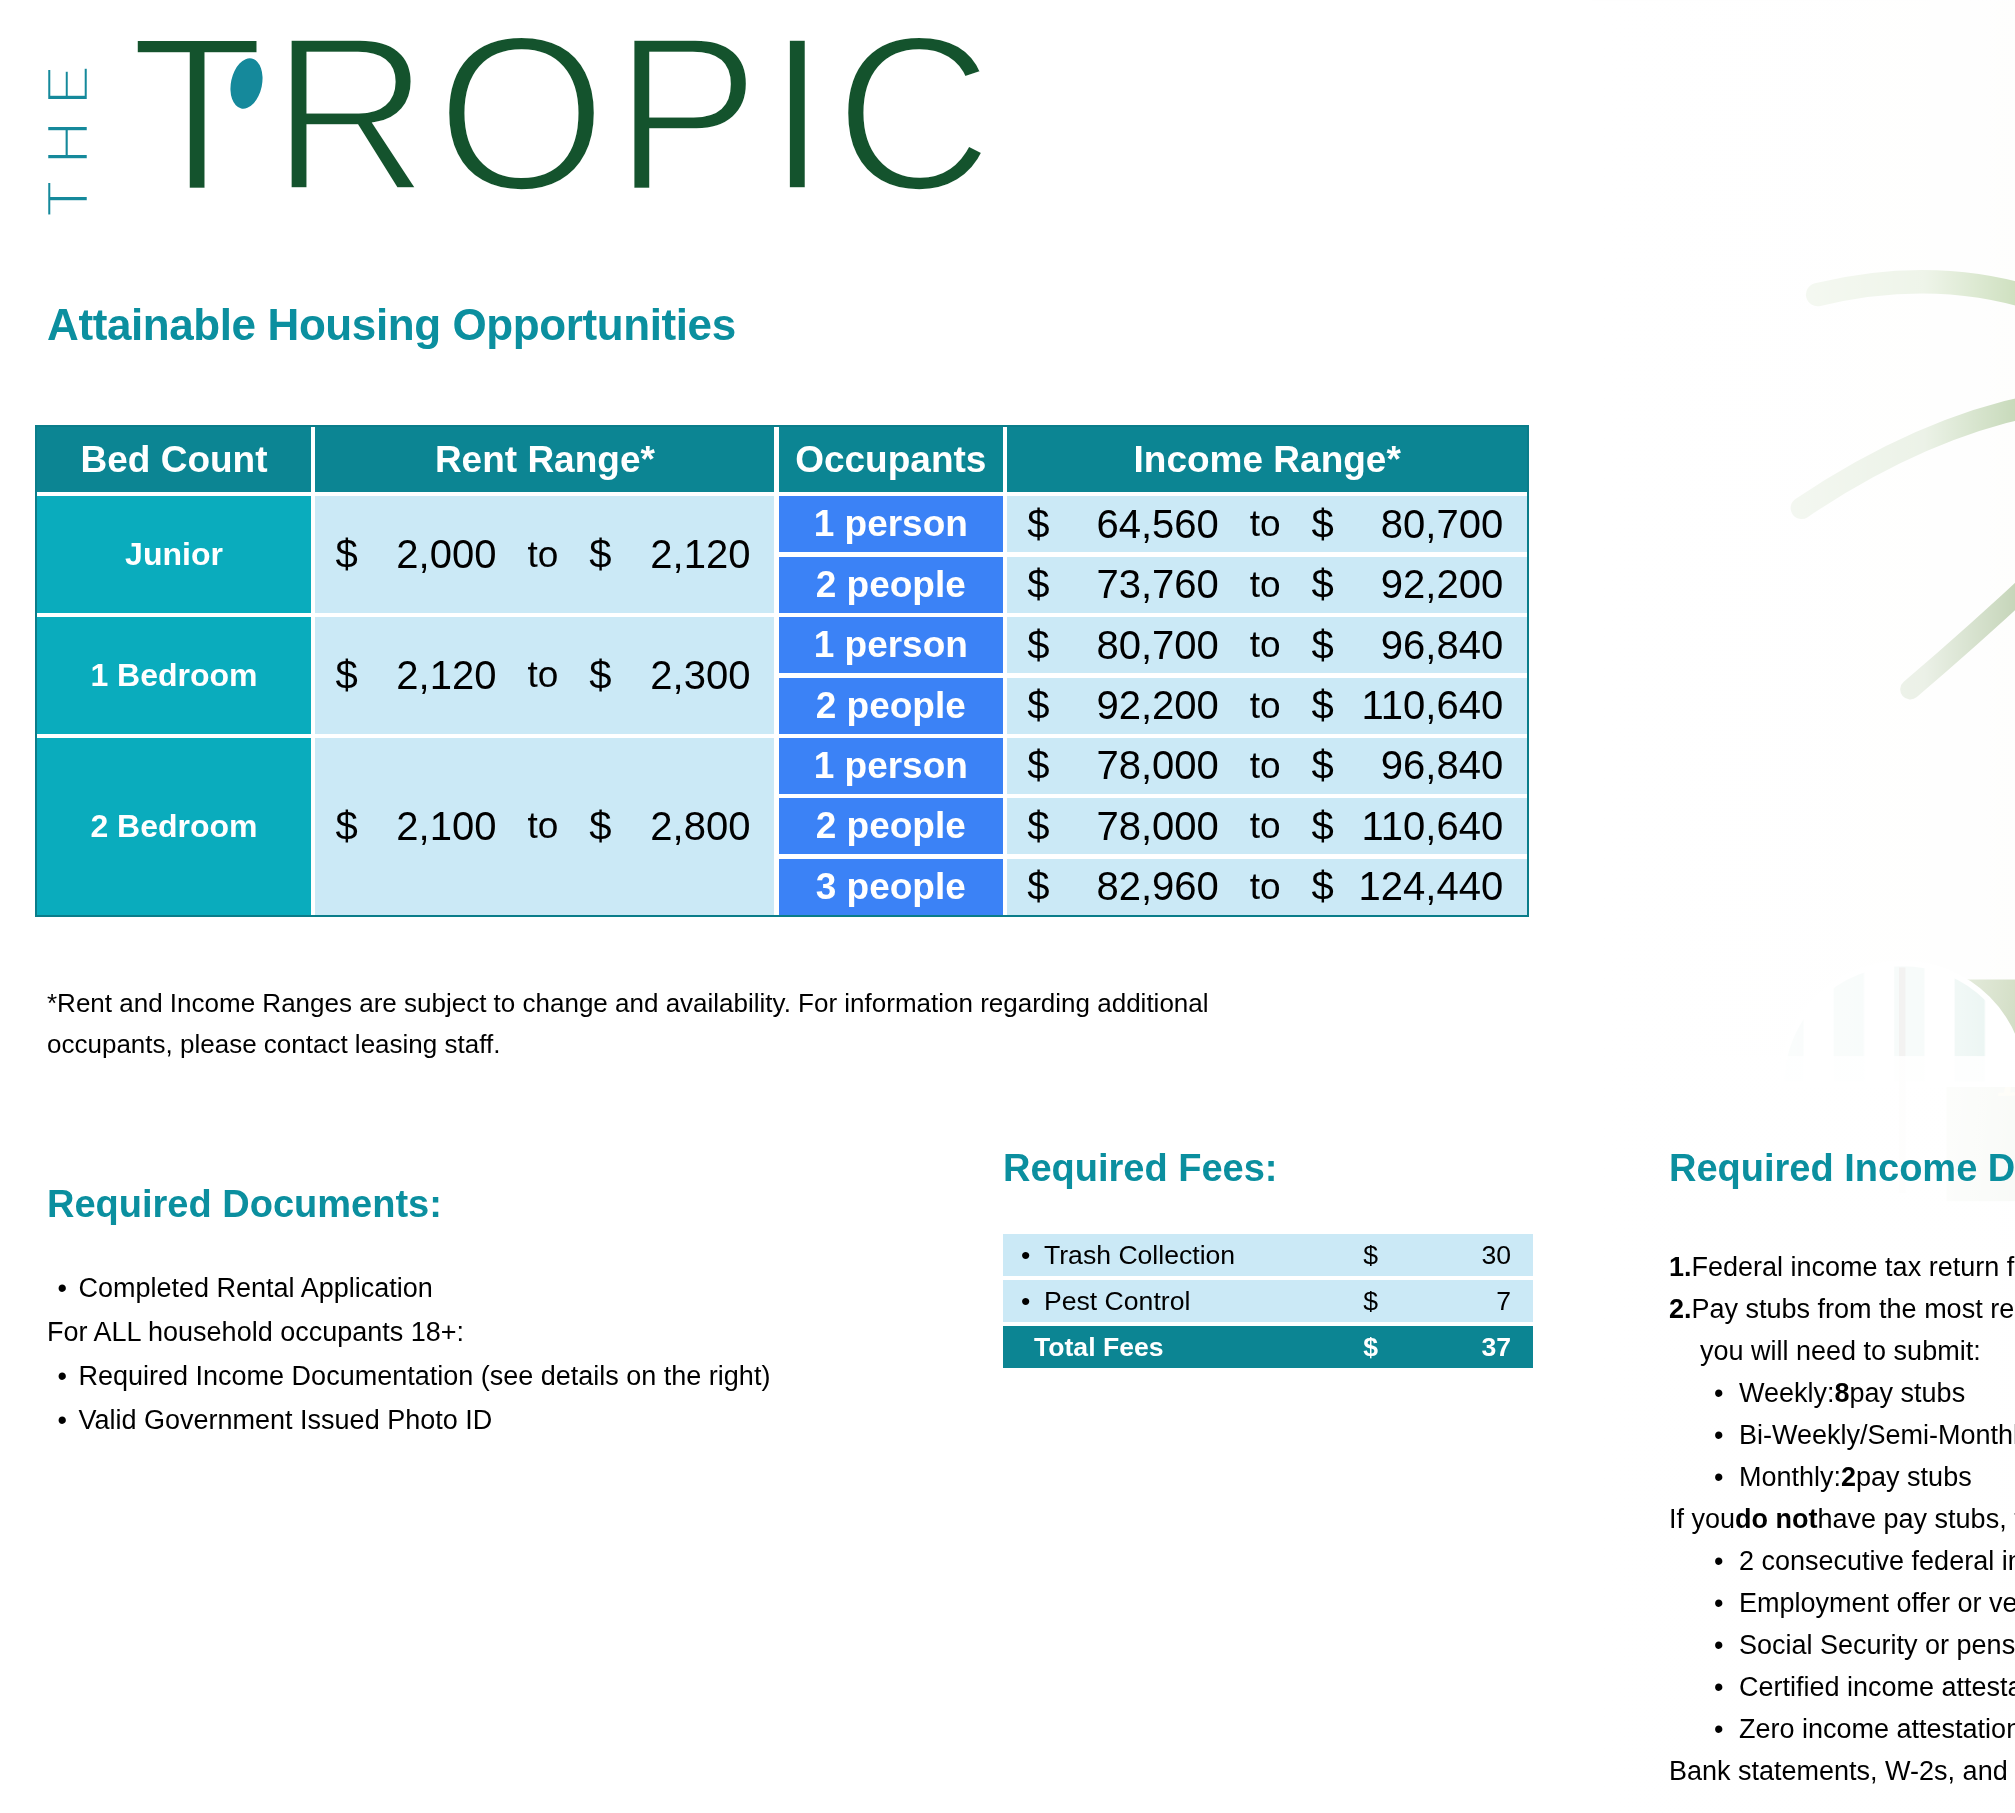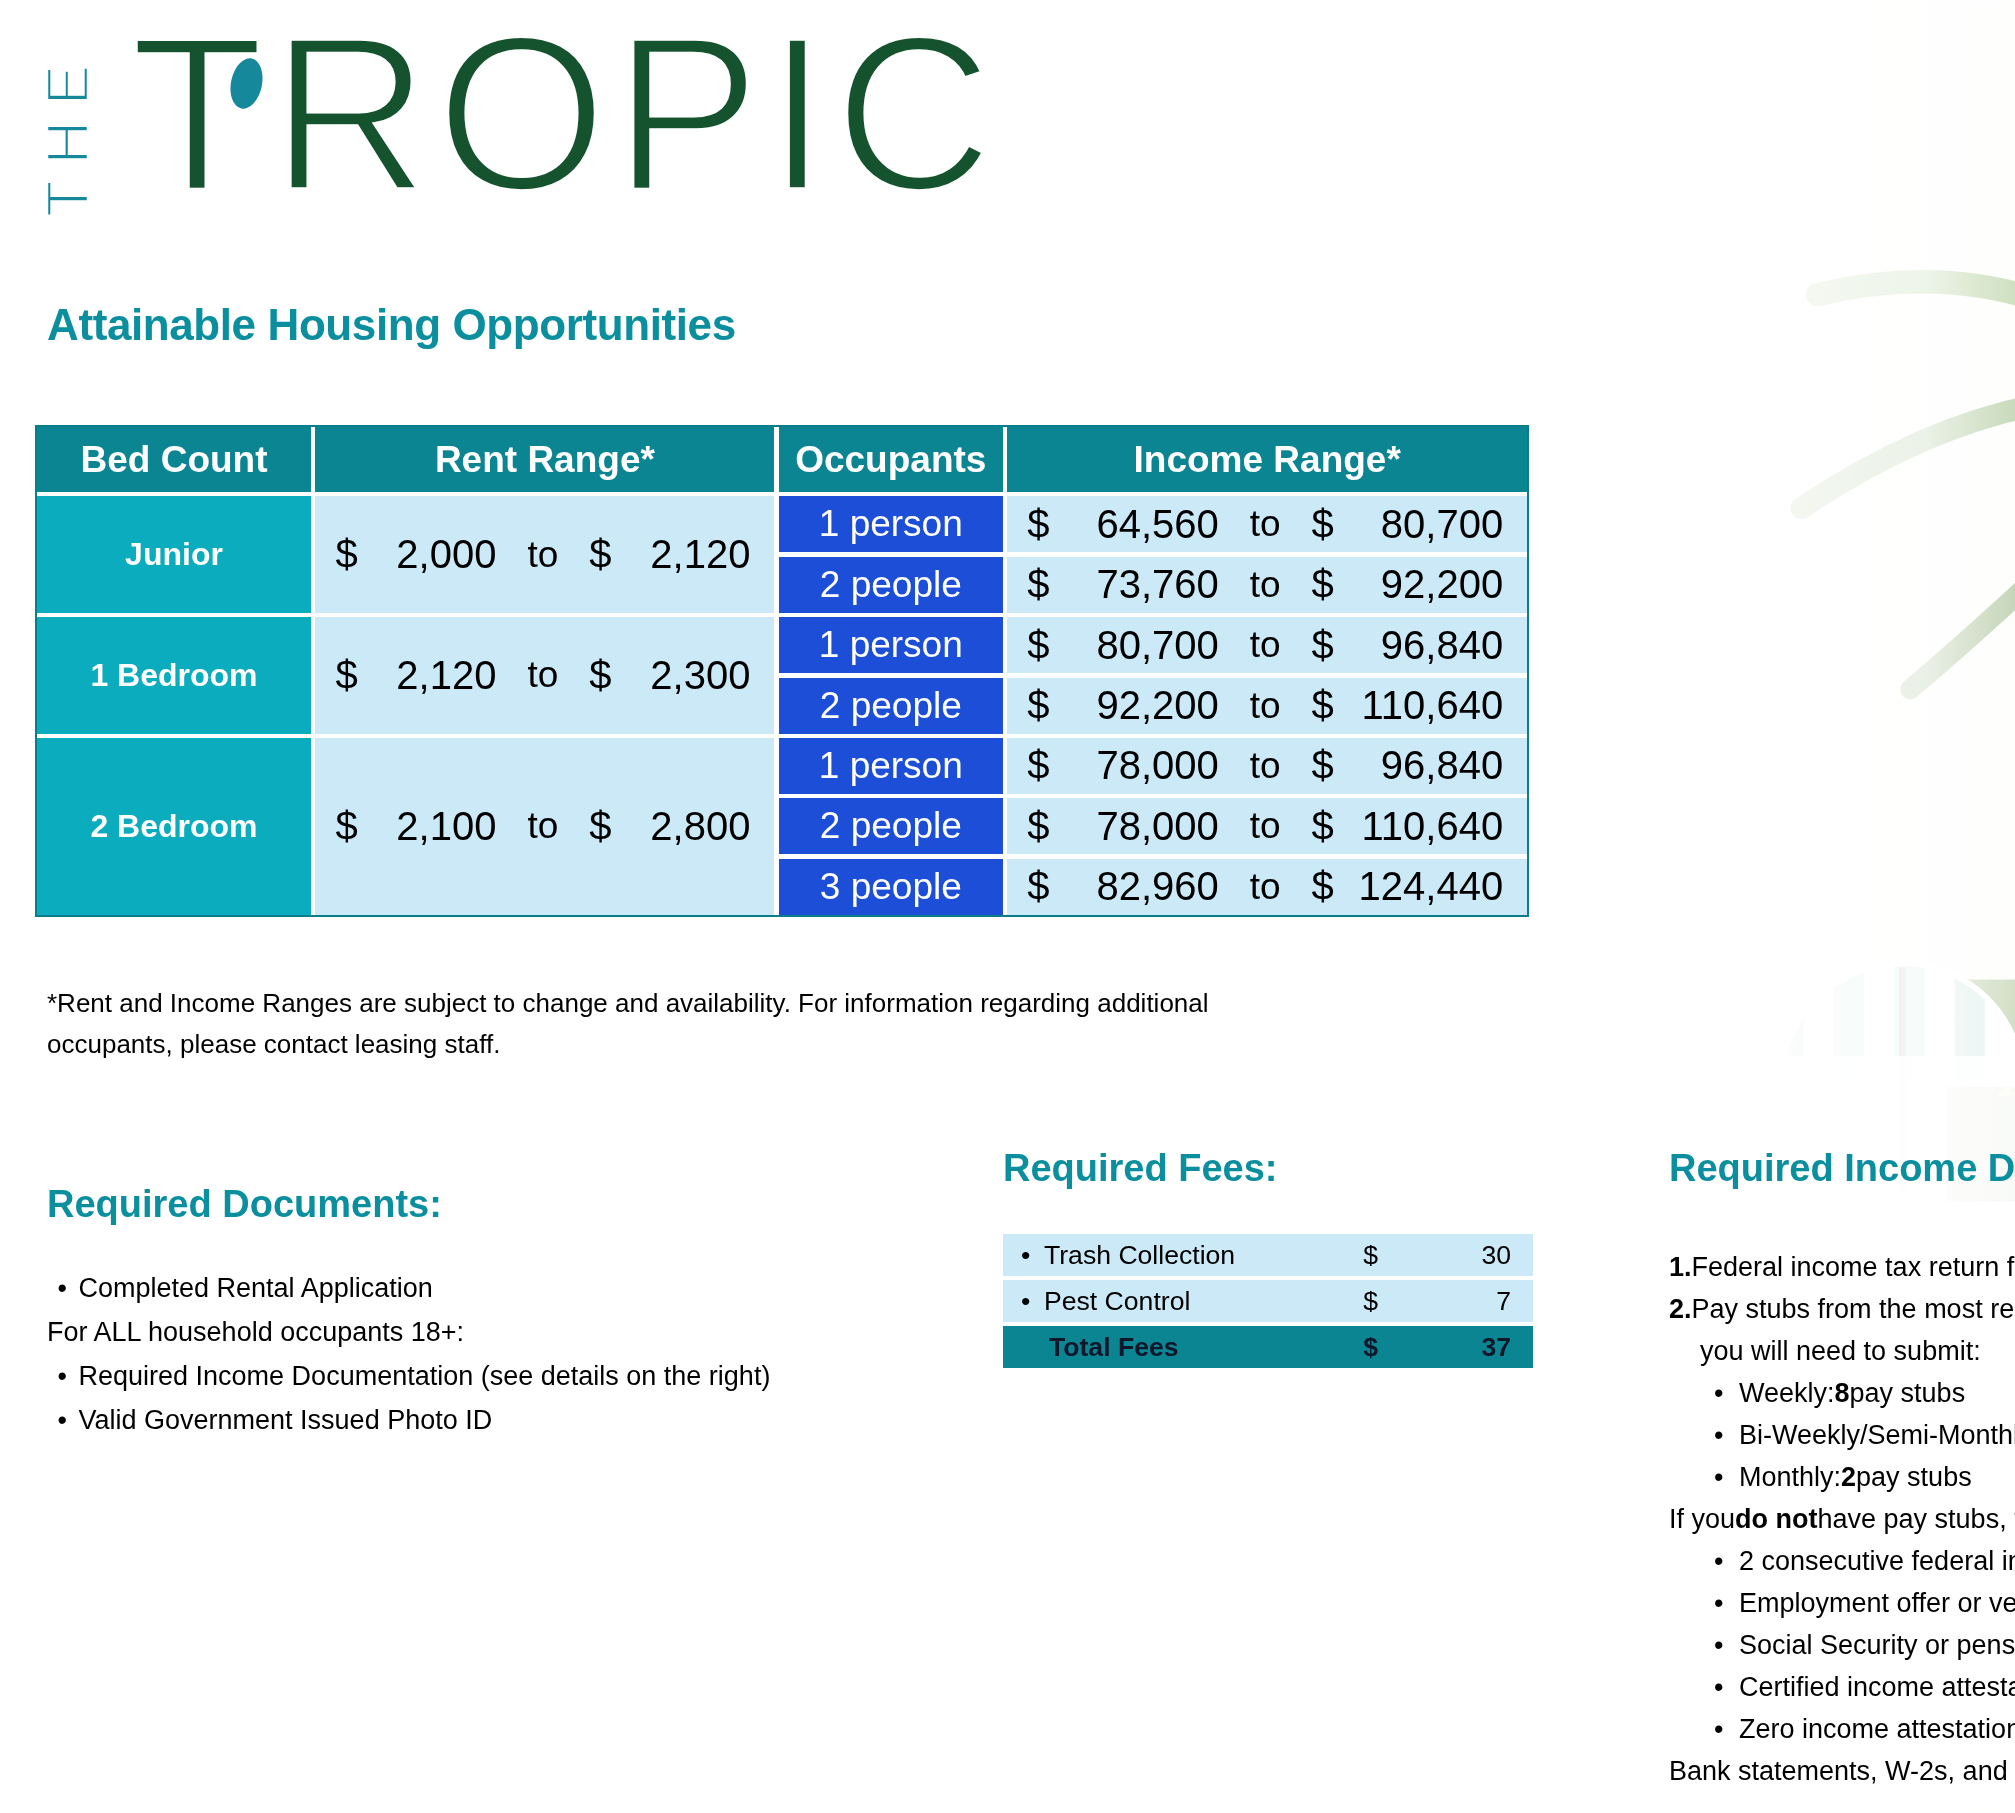--- a/index.html
+++ b/index.html
@@ -35,21 +35,21 @@
     position:absolute;left:35px;top:425px;z-index:3;
     display:grid;grid-template-columns:274px 459px 224px 520px;
     grid-template-rows:65px;grid-auto-rows:56px;gap:4.4px;
     background:#fff;border:2.8px solid #0A7D8A;
   }
   .th{background:#0C8593;color:#fff;font-weight:700;font-size:37px;
     display:flex;align-items:center;justify-content:center;}
   .cell{display:flex;align-items:center;justify-content:center;}
   .bed{background:#0AACBD;color:#fff;font-weight:700;font-size:32px;grid-column:1;}
   .rent{background:#CBE9F6;grid-column:2;}
-  .occ{background:#1d4ed8;color:#fff;font-weight:400;font-size:37px;grid-column:3;}
+  .occ{background:#3b82f6;color:#fff;font-weight:700;font-size:37px;grid-column:3;}
   .inc{background:#CBE9F6;grid-column:4;}
   .range{display:grid;grid-template-columns:auto 1fr auto auto 1fr;align-items:center;
     width:100%;box-sizing:border-box;padding:0 24px 0 20px;font-size:40px;color:#000;}
   .range .v{text-align:right;font-variant-numeric:tabular-nums;}
   .range .to{padding:0 31px;font-size:37px;}
 
   
   .footnote{position:absolute;left:47px;top:983px;width:1233px;z-index:3;
     font-size:26px;line-height:41px;color:#000000;}
 
@@ -64,21 +64,21 @@
   .doc-item.plain{padding-left:0;}
 
   
   .fees{position:absolute;left:1003px;top:1147px;width:530px;z-index:3;}
   .fees-table{margin-top:44px;display:flex;flex-direction:column;gap:4px;}
   .fee-row{height:42px;background:#CBE9F6;display:flex;align-items:center;
     font-size:26.6px;color:#000;padding:0 22px 0 18px;box-sizing:border-box;}
   .fee-row .bullet{margin-right:13.7px;}
   .fee-label{flex:1;}
   .fee-amt{width:133px;text-align:right;font-variant-numeric:tabular-nums;}
-  .fee-row.total{background:#0C8593;color:#0f172a;font-weight:700;padding-left:46px;}
+  .fee-row.total{background:#0C8593;color:#ffffff;font-weight:700;padding-left:31px;}
 
   
   .incomeDoc{position:absolute;left:1669px;top:1147px;width:1136px;z-index:3;}
   .income-lines{margin-top:56px;font-size:27px;color:#000;}
   .il{display:flex;align-items:center;height:42px;white-space:nowrap;}
   .il.i1{padding-left:31px;}
   .il.i2{padding-left:45px;}
   .il .bullet{width:25px;}
   .il strong{font-weight:700;}
 </style>

